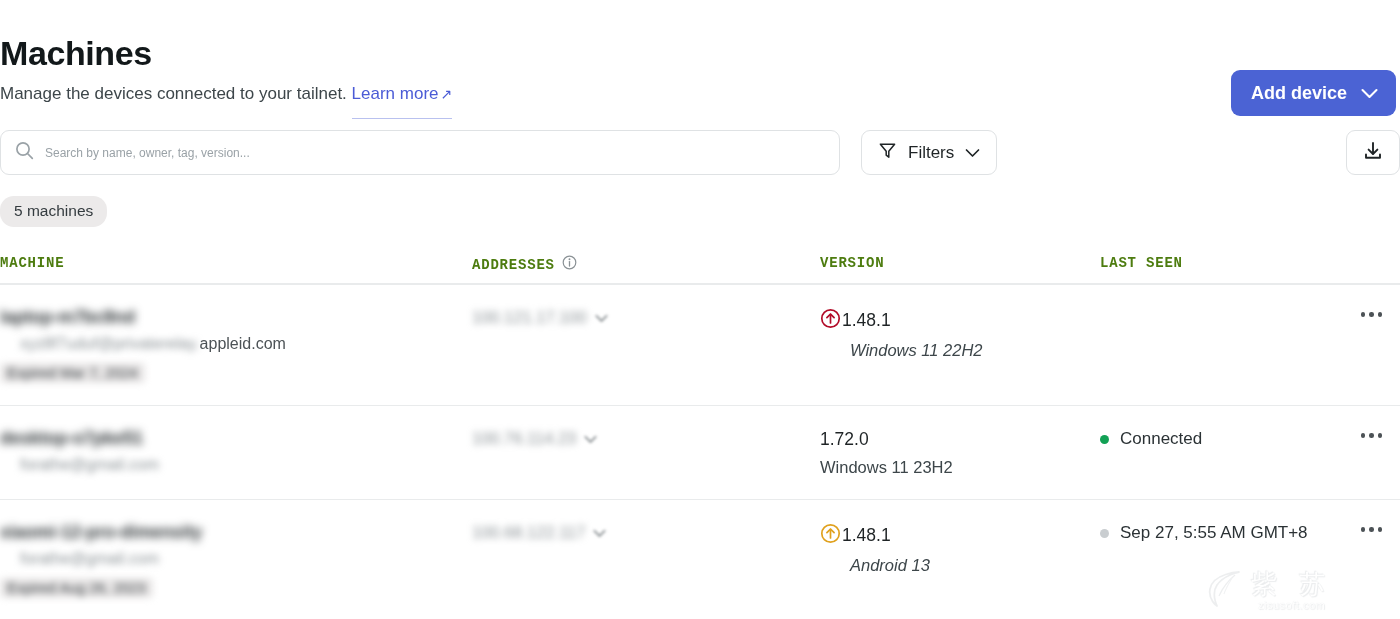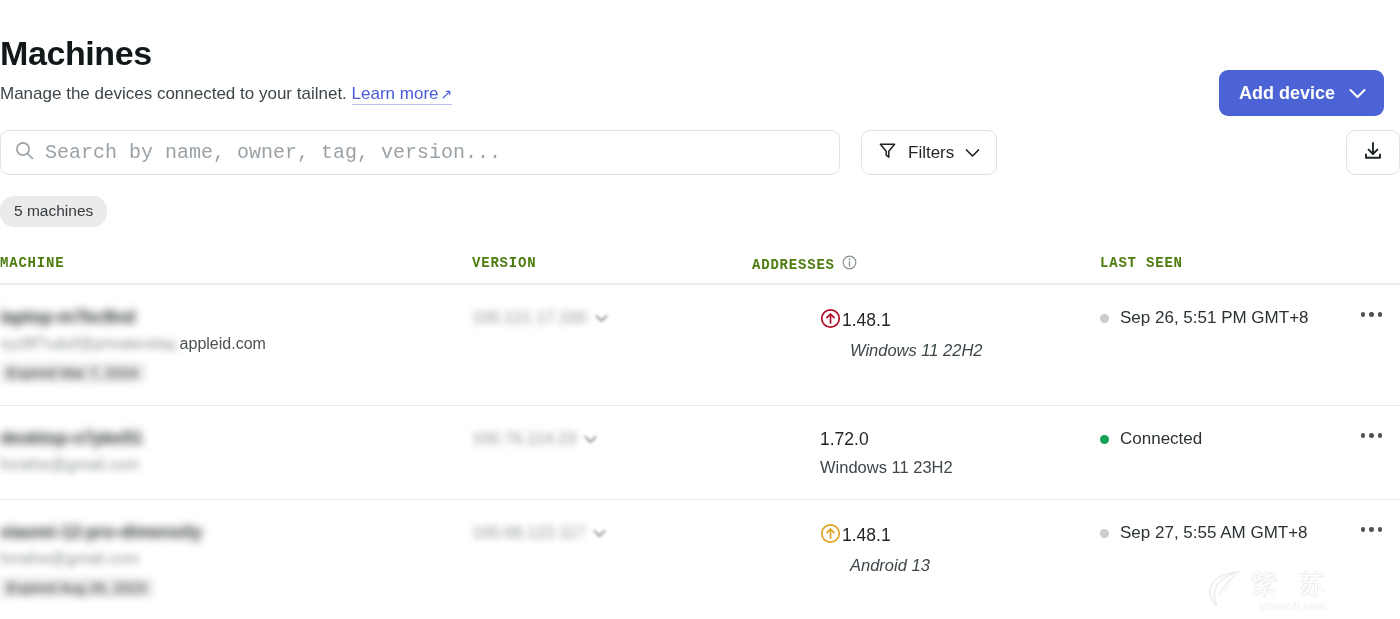--- a/index.html
+++ b/index.html
@@ -30,28 +30,28 @@
   .subtitle {
     margin-top: 14px;
     font-size: 17px;
     color: #3d464a;
     line-height: 1.2;
   }
   .learn-more {
     color: #4b5bd6;
     text-decoration: none;
     border-bottom: 1px solid #b9c1ef;
-    padding-bottom: 1px;
+    padding-bottom: 15px;
     cursor: pointer;
   }
   .ext-arrow { font-size: 14px; margin-left: 2px; }
 
   .add-device-btn {
     position: absolute;
-    right: 16px;
+    right: 4px;
     top: 40px;
     height: 46px;
     background: #4b63d4;
     color: #fff;
     border: none;
     border-radius: 9px;
     font-family: "Liberation Sans", sans-serif;
     font-size: 18px;
     font-weight: 700;
     padding: 0 18px 0 20px;
@@ -78,22 +78,22 @@
     border-radius: 9px;
     display: flex;
     align-items: center;
     padding: 0 14px;
     gap: 11px;
     background: #fff;
   }
   .search-input {
     border: none;
     outline: none;
-    font-family: Liberation Mono, monospace;
-    font-size: 20px;
+    font-family: Liberation Sans, sans-serif;
+    font-size: 12px;
     color: #3b82f6;
     background: transparent;
     flex: 1;
     height: 100%;
   }
   .search-input::placeholder { color: #9aa2a7; }
 
   .filters-btn {
     position: absolute;
     left: 861px; top: 0;
@@ -186,21 +186,21 @@
     filter: blur(3.8px);
     display: inline-block;
     background: #e8e6e6;
     border-radius: 4px;
     padding: 2px 7px;
     color: #3a4044;
     user-select: none;
   }
 
   .m-name { font-size: 17.5px; font-weight: 700; line-height: 1.05; }
-  .m-owner { font-size: 16px; line-height: 1.1; margin-top: 8px; color: #868d91; }
+  .m-owner { font-size: 16px; line-height: 1.1; margin-top: 8px; color: #868d91; padding-left: 20px; }
   .m-owner .visible-domain { color: #4c5256; }
   .m-expired { margin-top: 11px; font-size: 14.5px; }
 
   .addr { display: flex; align-items: center; gap: 8px; font-size: 16.5px; color: #3d464a; }
 
   .ver-top { display: flex; align-items: center; gap: 1px; }
   .ver-num { font-size: 17.5px; color: #1f2426; }
   .ver-os { font-size: 16.5px; color: #3d464a; margin-top: 8px; }
   .ver-indent { padding-left: 30px; font-style: italic; }
 
@@ -313,32 +313,32 @@
     </div>
 
     <div><span class="count-pill">5 machines</span></div>
 
     <div class="table">
 
       <div class="t-row t-head">
         <div class="cell col-machine">
           <span>MACHINE</span>
         </div>
-        <div class="cell col-version">
-          <span>VERSION</span>
-        </div>
         <div class="cell col-address">
           <span>ADDRESSES</span>
           <span>
             <svg width="15" height="15" viewBox="0 0 15 15">
                 <circle cx="7.5" cy="7.5" r="6.3" fill="none" stroke="#8a9195" stroke-width="1.2"></circle>
                 <circle cx="7.5" cy="4.3" r="0.95" fill="#8a9195"></circle>
                 <line x1="7.5" y1="6.6" x2="7.5" y2="11" stroke="#8a9195" stroke-width="1.3" stroke-linecap="round"></line>
               </svg>
           </span>
+        </div>
+        <div class="cell col-version">
+          <span>VERSION</span>
         </div>
         <div class="cell col-seen">
           <span>LAST SEEN</span>
         </div>
       </div>
 
       <div class="t-row body-row">
         <div class="col-machine">
           <div class="m-name">
             <span class="blur-hard">laptop-m7bc8nd</span>
@@ -370,24 +370,20 @@
                   <line x1="10.5" y1="15" x2="10.5" y2="6.4" stroke="#b20b28" stroke-width="1.7" stroke-linecap="round"></line>
                   <path d="M6.9 9.7 L10.5 6.1 L14.1 9.7" fill="none" stroke="#b20b28" stroke-width="1.7" stroke-linecap="round" stroke-linejoin="round"></path>
                 </svg>
             </span>
             <span class="ver-num">1.48.1</span>
           </div>
           <div class="ver-os ver-indent">Windows 11 22H2</div>
         </div>
 
         <div class="col-seen seen-wrap">
-          <div class="status-line">
-            <span class="dot" style="background:#c9cdd0;"></span>
-            <span class="status-text">Sep 26, 5:51 PM GMT+8</span>
-          </div>
           <div class="row-menu" style="top:4px;">
               <i></i>
               <i></i>
               <i></i>
             </div>
         </div>
       </div>
 
       <div class="t-row body-row">
         <div class="col-machine">

